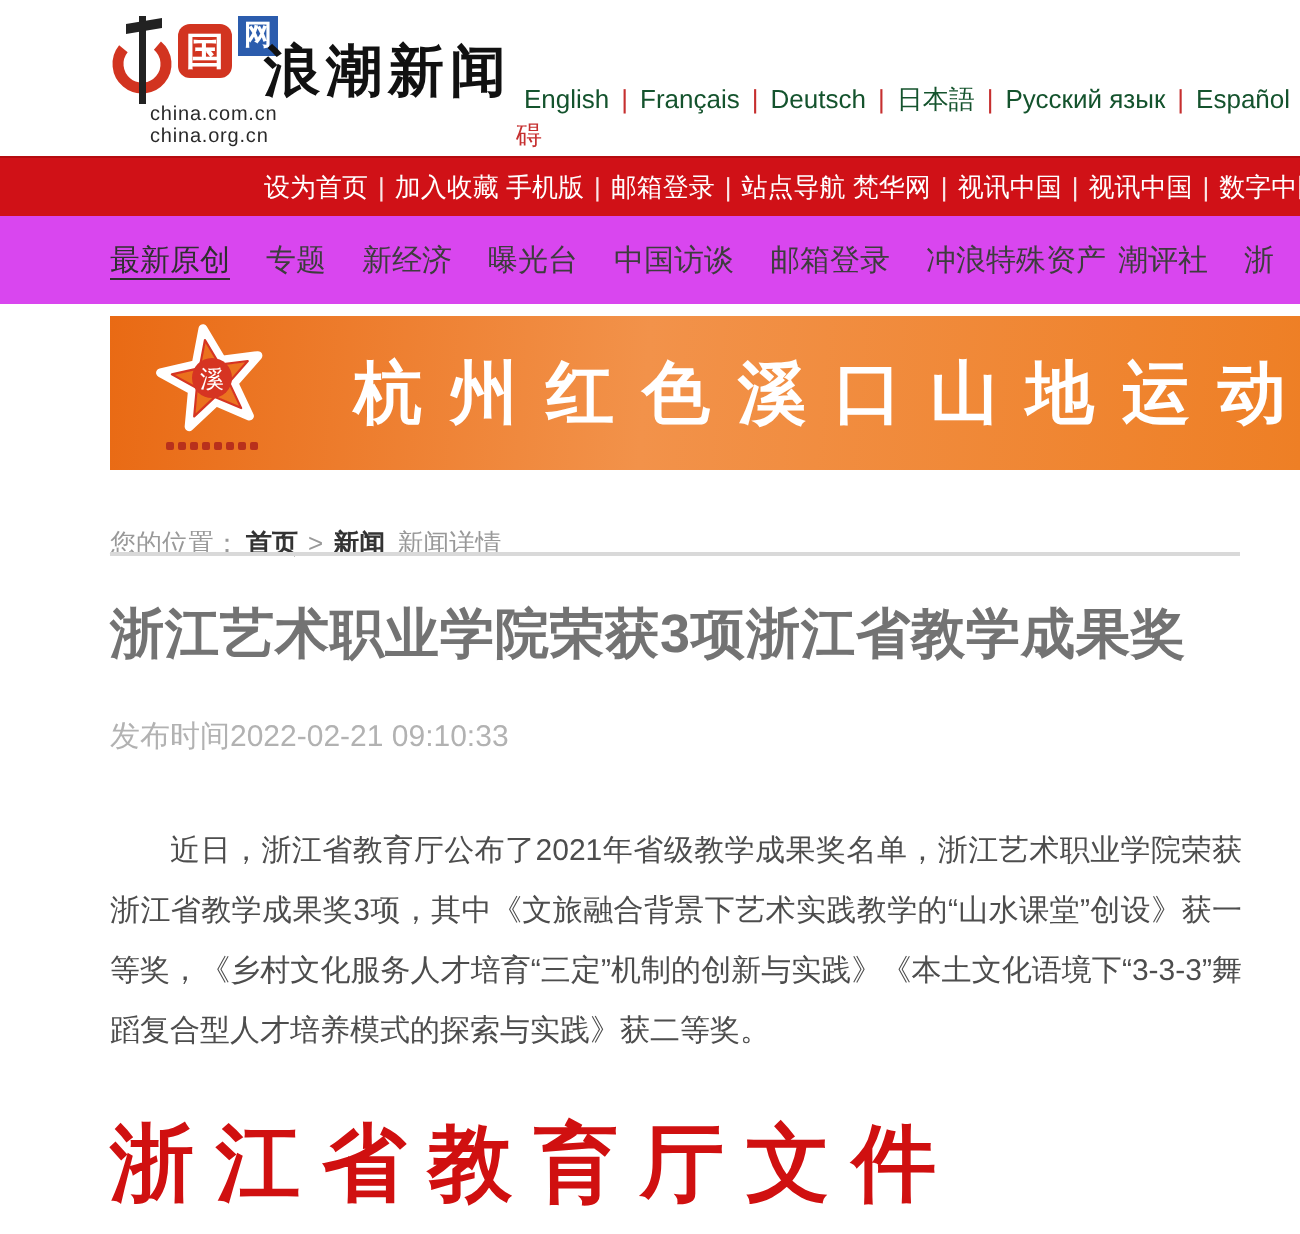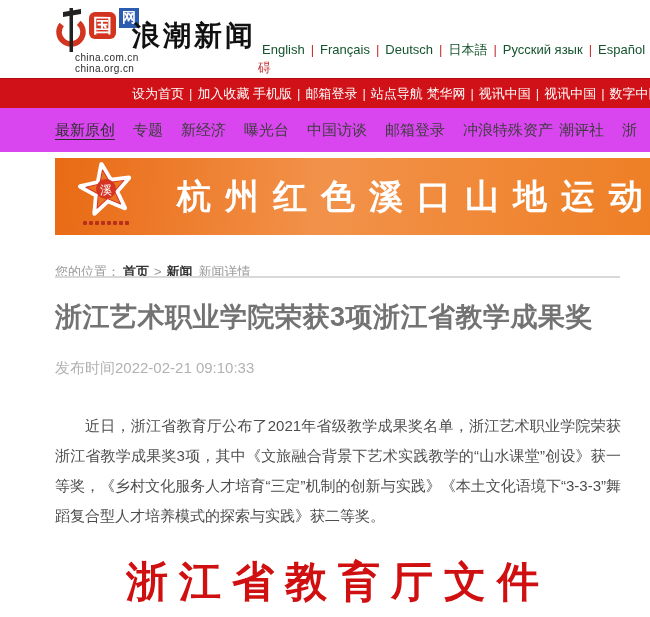--- a/index.html
+++ b/index.html
@@ -59,21 +59,21 @@
   .crumb-current{color:#999;margin-left:3px;}
   .divider{position:absolute;left:55px;top:276px;width:565px;height:2px;background:#d9d9d9;}
 
   
   .article-title{position:absolute;left:55px;top:302px;width:565px;font-size:27px;
                  font-weight:bold;color:#737373;letter-spacing:.5px;line-height:30px;}
   .publish-time{position:absolute;left:55px;top:359px;font-size:15px;color:#b2b2b2;}
   .article-body{position:absolute;left:55px;top:411px;width:566px;font-size:15px;
                 line-height:30px;color:#4d4d4d;text-indent:2em;text-align:justify;}
   .doc-image{position:absolute;left:55px;top:546px;width:566px;height:71px;background:#fff;
-             display:flex;align-items:center;justify-content:center;}
+             display:flex;align-items:center;}
   .doc-title{font-family:"DejaVu Serif","Liberation Serif",serif;font-size:42px;
              font-weight:bold;color:#d01010;letter-spacing:11px;white-space:nowrap;}
 </style>
 </head>
 <body>
 
 <div class="page">
 
   <div class="logo-block">
     <div class="logo-art">

